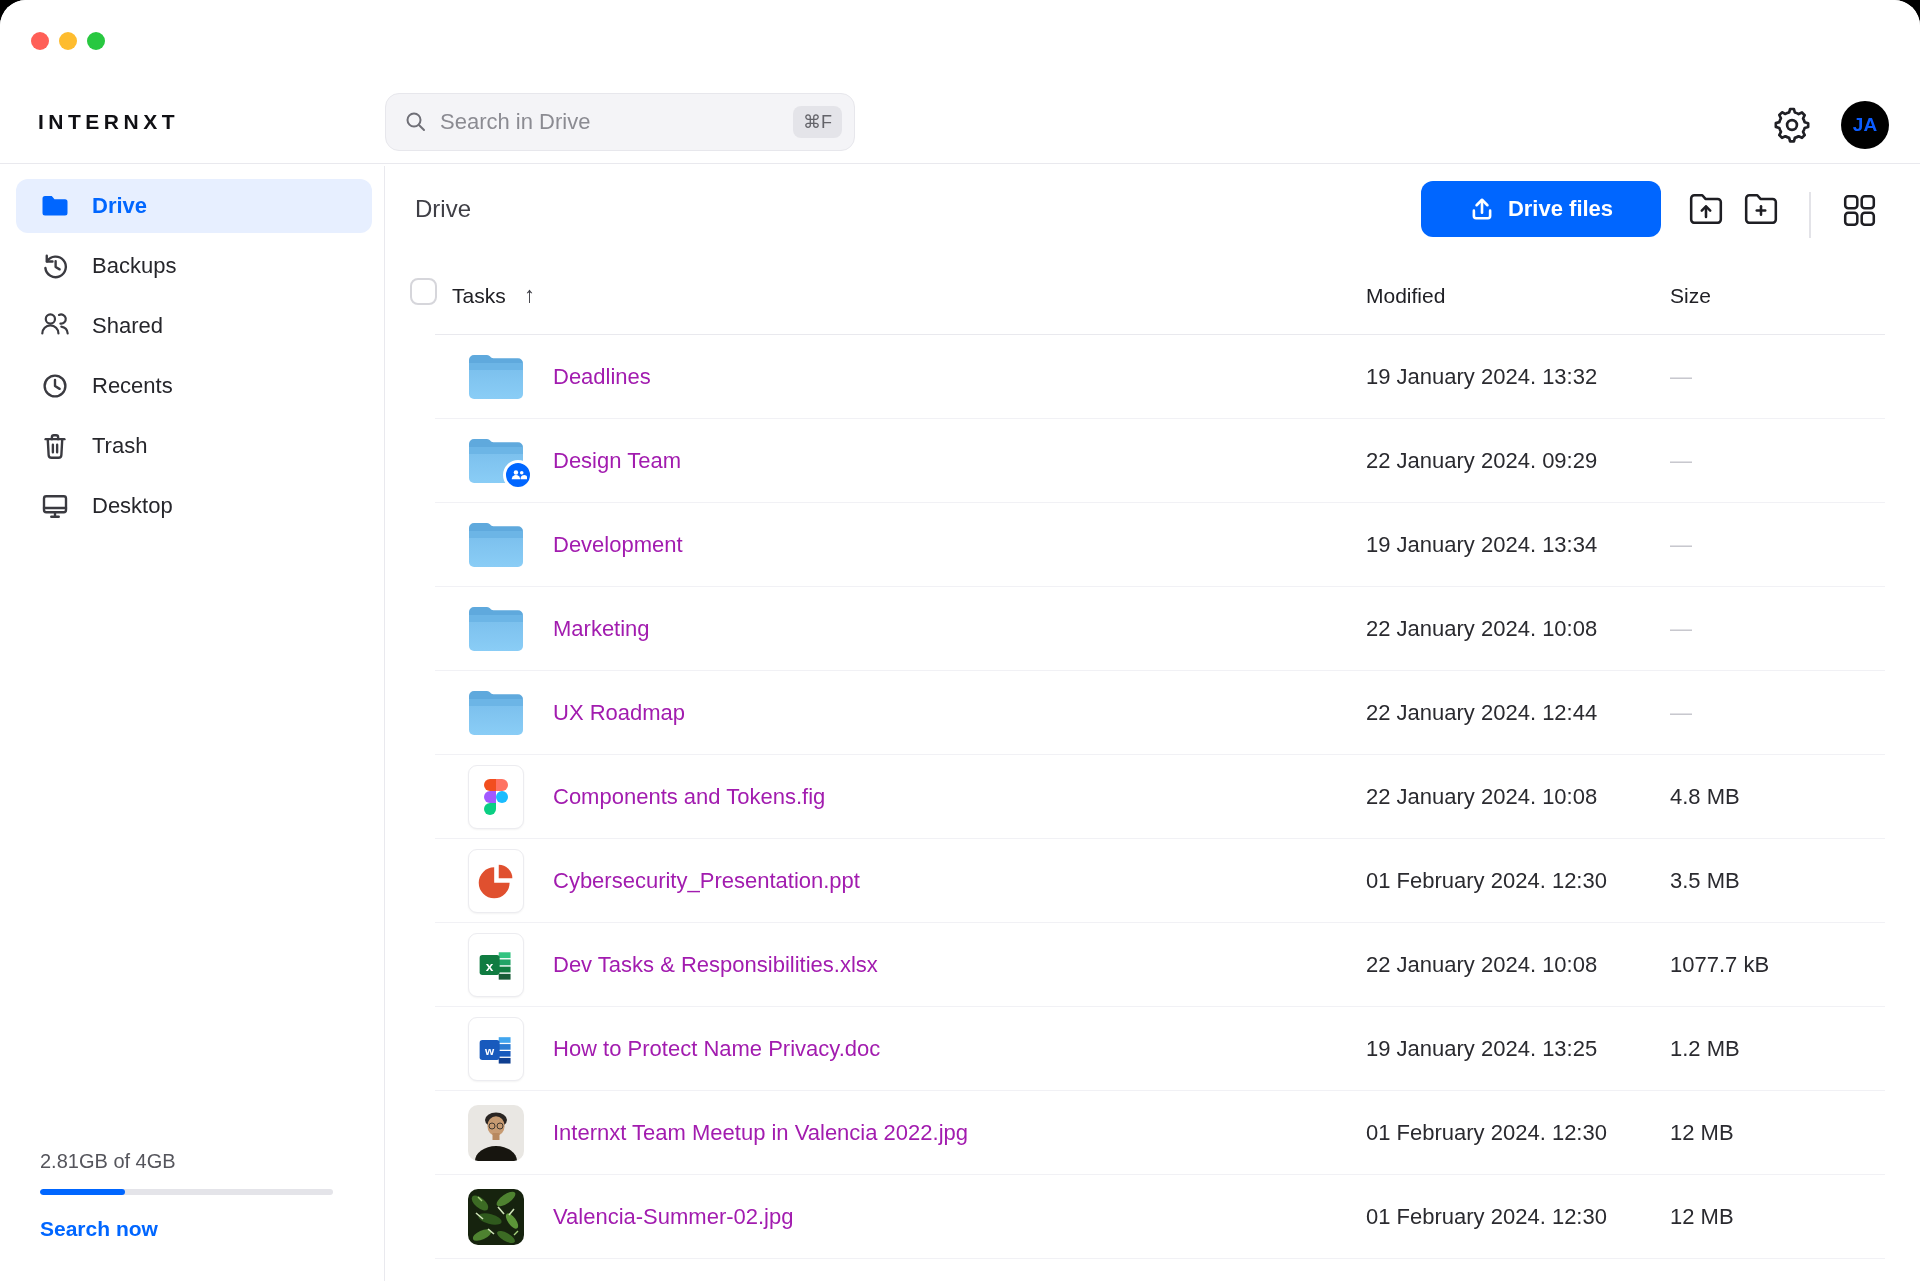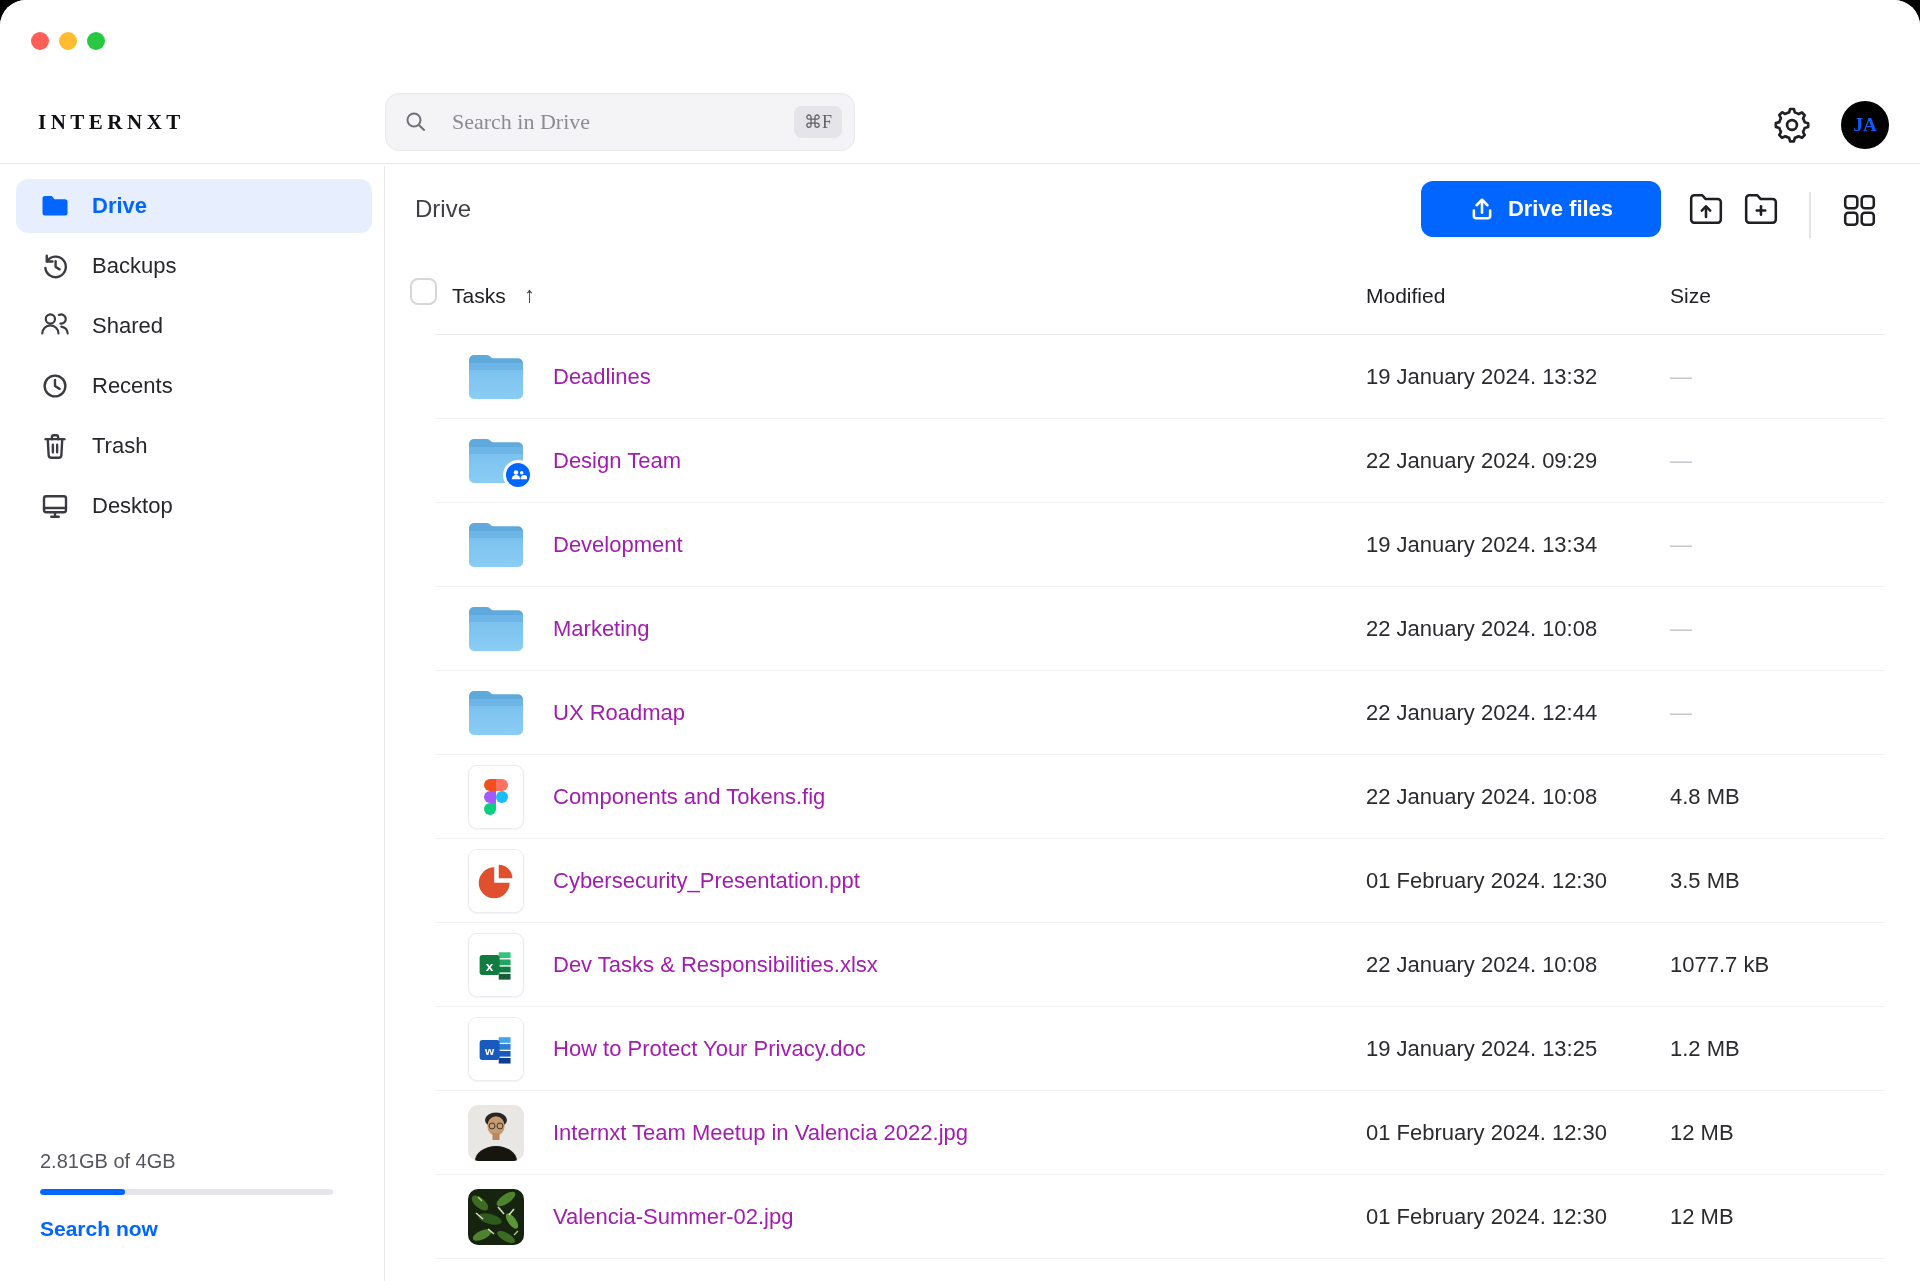--- a/index.html
+++ b/index.html
@@ -1,25 +1,25 @@
 <!DOCTYPE html>
 <html><head>
 <meta charset="utf-8">
 <style>
   * { margin:0; padding:0; box-sizing:border-box; }
   html,body { width:1920px; height:1281px; background:#000; overflow:hidden; }
   body { font-family:"Liberation Sans","DejaVu Sans",sans-serif; -webkit-font-smoothing:antialiased; }
   #window { position:absolute; left:0; top:0; width:1920px; height:1281px; background:#fff; border-radius:26px 26px 0 0; overflow:hidden; }
 
   
-  #topbar { position:absolute; left:0; top:0; width:1920px; height:164px; background:#fff; border-bottom:1.5px solid #E9E9EE;font-family:Liberation Serif, serif; }
+  #topbar { position:absolute; left:0; top:0; width:1920px; height:164px; background:#fff; border-bottom:1.5px solid #E9E9EE; }
   .tlight { position:absolute; top:32px; width:18px; height:18px; border-radius:50%; }
   #logo { position:absolute; left:38px; top:110px; font-size:21px; font-weight:800; letter-spacing:4.5px; color:#101014; }
   #searchbar { position:absolute; left:385px; top:93px; width:470px; height:58px; background:#F4F4F7; border:1.5px solid #E7E7EC; border-radius:14px; display:flex; align-items:center; padding:0 12px 0 18px; }
-  #searchbar input { flex:1; border:none; outline:none; background:transparent; font-size:22px; color:#3a3a40; margin-left:24px; font-family:inherit; }
+  #searchbar input { flex:1; border:none; outline:none; background:transparent; font-size:22px; color:#3a3a40; margin-left:12px; font-family:inherit; }
   #searchbar input::placeholder { color:#8B8B92; }
   #search-chip { background:#E4E4E9; border-radius:8px; padding:5px 10px; font-size:18px; color:#636369; }
   #gear-btn { position:absolute; left:1773px; top:106px; width:38px; height:38px; color:#202025; cursor:pointer; }
   #avatar { position:absolute; left:1841px; top:101px; width:48px; height:48px; border-radius:50%; background:#000000; color:#0B5CFF; font-size:19px; font-weight:700; display:flex; align-items:center; justify-content:center; cursor:pointer; }
 
   
   #sidebar { position:absolute; left:0; top:165.5px; width:385px; height:1115px; background:#fff; border-right:1.5px solid #E9E9EE; }
   .side-item { position:absolute; left:16px; width:356px; height:54px; border-radius:12px; display:flex; align-items:center; cursor:pointer; color:#26262B; }
   .side-item .s-icon { width:30px; height:30px; margin-left:24px; flex:none; color:#3A3A40; }
   .side-item .s-label { margin-left:22px; font-size:22px; }
@@ -354,21 +354,21 @@
       <svg viewBox="0 0 44 44" width="40" height="40">
         <rect x="25" y="9" width="13" height="6.2" fill="#41A5EE"></rect>
         <rect x="25" y="16.6" width="13" height="6.2" fill="#2B7CD3"></rect>
         <rect x="25" y="24.2" width="13" height="6.2" fill="#185ABD"></rect>
         <rect x="25" y="31.8" width="13" height="6.2" fill="#103F91"></rect>
         <rect x="4" y="12" width="22" height="22" rx="3" fill="#185ABD"></rect>
         <text x="15" y="29" text-anchor="middle" font-size="13" font-weight="bold" fill="#fff" font-family="Liberation Sans, sans-serif">w</text>
               </svg>
             </span>
           </span>
-    <span class="cell-name">How to Protect Your Privacy.doc</span>
+    <span class="cell-name">How to Protect Name Privacy.doc</span>
     <span class="cell-modified">19 January 2024. 13:25</span>
     <span class="cell-size ">1.2 MB</span>
         </div>
         <div class="row">
     <span class="row-icon">
             <span class="photo-thumb">
       <svg viewBox="0 0 56 56" width="56" height="56">
         <rect width="56" height="56" fill="#E9E7E3"></rect>
         <ellipse cx="28" cy="15" rx="11" ry="7.5" fill="#2A2522"></ellipse>
         <ellipse cx="28" cy="21" rx="8.6" ry="9.8" fill="#C79B72"></ellipse>

